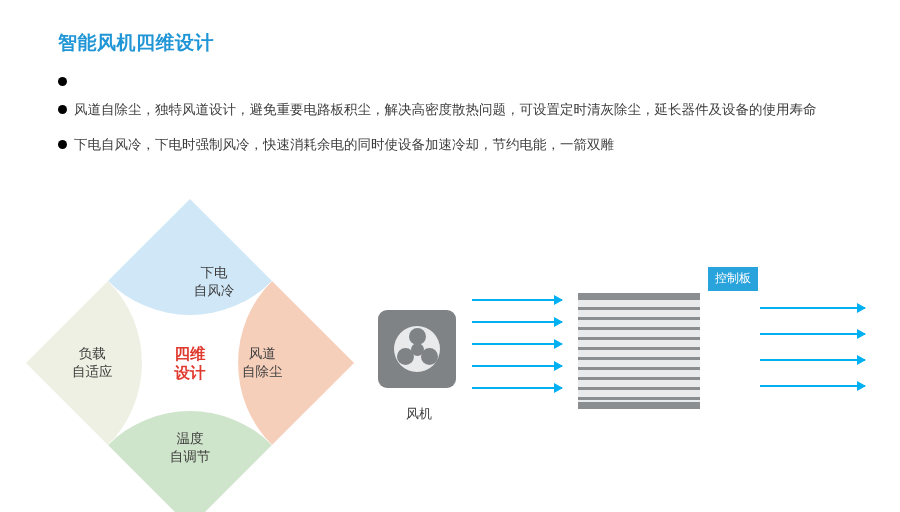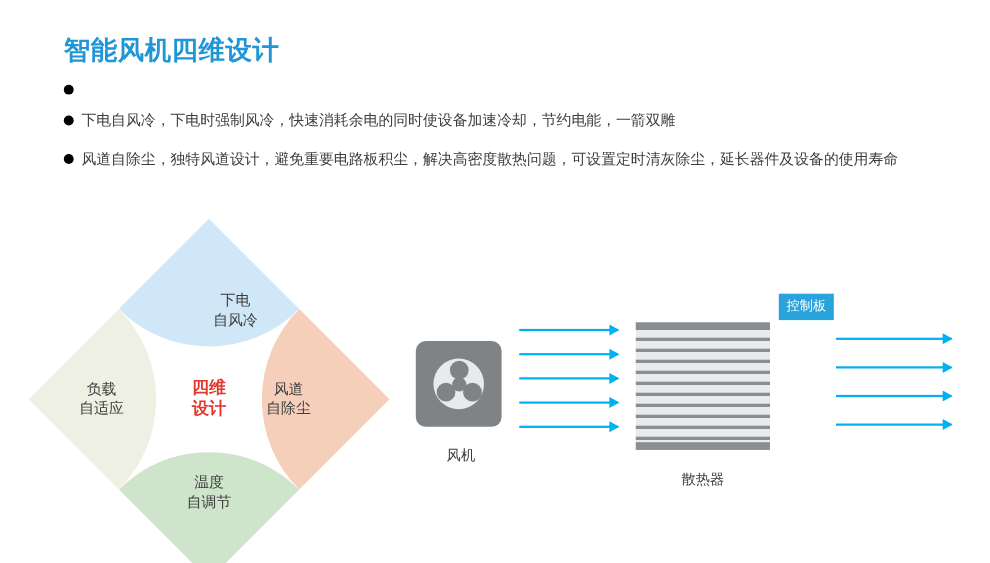--- a/index.html
+++ b/index.html
@@ -12,21 +12,21 @@
     height: 512px;
     position: relative;
     font-family: "Liberation Sans", sans-serif;
     color: #3a3a3a;
     overflow: hidden;
   }
   .page-title {
     position: absolute;
     left: 58px;
     top: 30px;
-    font-size: 24px;
+    font-size: 19px;
     font-weight: bold;
     color: #2196d6;
     letter-spacing: 0.5px;
   }
   .bullets {
     position: absolute;
     left: 58px;
     top: 72px;
     width: 810px;
   }
@@ -245,25 +245,25 @@
 <body>
 
 <div class="page-title">智能风机四维设计</div>
 
 <div class="bullets">
   <div class="bullet-row">
     <span class="bullet-dot"></span>
   </div>
   <div class="bullet-row">
     <span class="bullet-dot"></span>
-    <span class="bullet-text">下电自风冷，下电时强制风冷，快速消耗余电的同时使设备加速冷却，节约电能，一箭双雕</span>
+    <span class="bullet-text">风道自除尘，独特风道设计，避免重要电路板积尘，解决高密度散热问题，可设置定时清灰除尘，延长器件及设备的使用寿命</span>
   </div>
   <div class="bullet-row">
     <span class="bullet-dot"></span>
-    <span class="bullet-text">风道自除尘，独特风道设计，避免重要电路板积尘，解决高密度散热问题，可设置定时清灰除尘，延长器件及设备的使用寿命</span>
+    <span class="bullet-text">下电自风冷，下电时强制风冷，快速消耗余电的同时使设备加速冷却，节约电能，一箭双雕</span>
   </div>
 </div>
 
 <div class="petal-wrap">
   <div class="petal petal-top">
     <div class="sector"></div>
   </div>
   <div class="petal petal-right">
     <div class="sector"></div>
   </div>
@@ -322,21 +322,20 @@
     <div class="fin" style="top:17px"></div>
     <div class="fin" style="top:27px"></div>
     <div class="fin" style="top:37px"></div>
     <div class="fin" style="top:47px"></div>
     <div class="fin" style="top:57px"></div>
     <div class="fin" style="top:67px"></div>
     <div class="fin" style="top:77px"></div>
     <div class="fin" style="top:87px"></div>
     <div class="fin" style="top:97px"></div>
   </div>
-  <div class="heatsink-caption">散热器</div>
 
   <div class="ctrl-badge">控制板</div>
 
   <div class="arrow-right-group">
     <div class="arrow" style="top:32px"></div>
     <div class="arrow" style="top:58px"></div>
     <div class="arrow" style="top:84px"></div>
     <div class="arrow" style="top:110px"></div>
   </div>
 </div>

